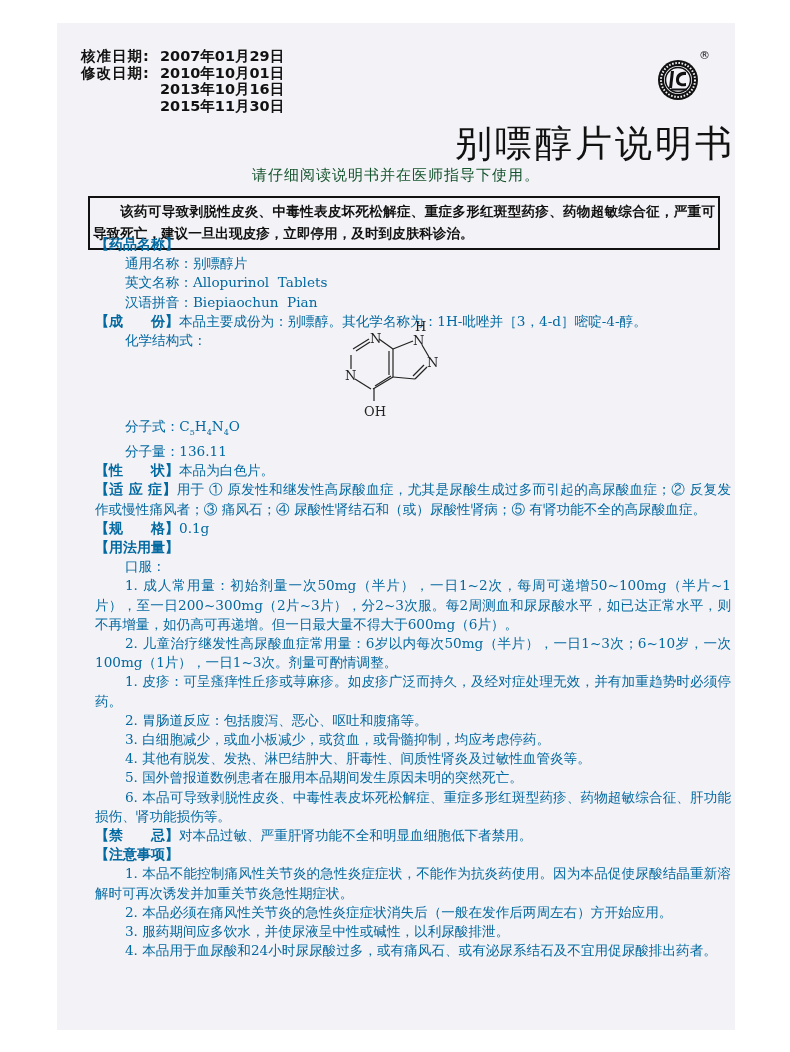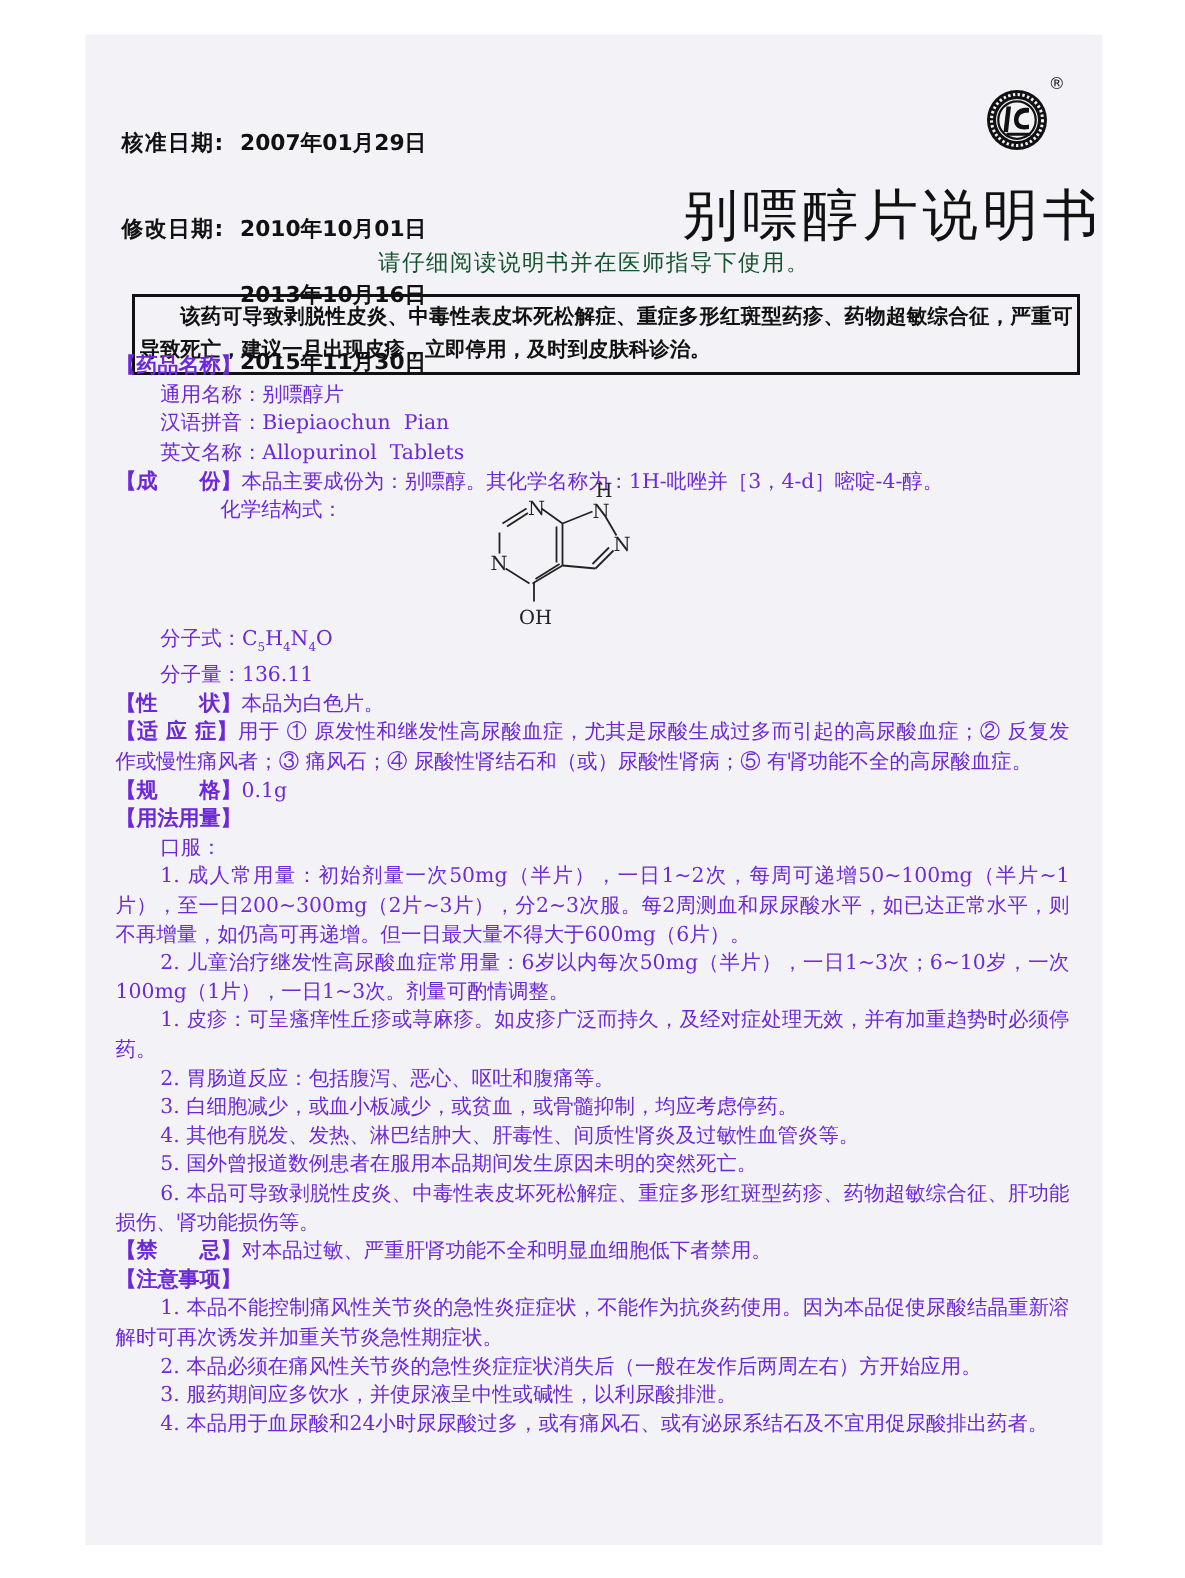--- a/index.html
+++ b/index.html
@@ -10,51 +10,51 @@
   .paper {
     position: absolute; left: 57px; top: 23px; width: 678px; height: 1007px;
     background: #f3f2f6;
   }
   .dates {
     position: absolute; left: 24px; top: 25px;
     font-family: "DejaVu Sans", "Liberation Sans", sans-serif; font-weight: bold;
     font-size: 14.5px; line-height: 16.5px; color: #111;
   }
   .dates .row { white-space: nowrap; }
-  .dates .lbl { display: inline-block; width: 79px; letter-spacing: 1px; margin-top: 40px; }
+  .dates .lbl { display: inline-block; width: 79px; letter-spacing: 1px; }
   .logo { position: absolute; left: 600px; top: 36px; width: 42px; height: 42px; }
   .reg { position: absolute; left: 642px; top: 26px; font-family: "DejaVu Sans", sans-serif; font-size: 11px; }
   .title {
     position: absolute; left: 0; width: 678px; top: 100px; text-align: right;
     font-family: "DejaVu Sans", "Liberation Sans", sans-serif; font-size: 37px; line-height: 42px;
     letter-spacing: 3px; color: #111;
   }
   .subtitle {
     position: absolute; left: 0; width: 678px; top: 143px; text-align: center;
     font-size: 15px; line-height: 18px; letter-spacing: 1px; color: #14532d;
   }
   .warning {
     position: absolute; left: 31px; top: 161px; width: 622px; height: 48px;
     border: 2.5px solid #111; box-sizing: content-box;
     font-family: "DejaVu Sans", "Liberation Sans", sans-serif; font-weight: bold;
     font-size: 13.6px; line-height: 22px; padding: 2px 3px 0 3px; color: #111; margin-top: 12px;
   }
   .warning p { margin: 0; text-indent: 2em; text-align: justify; }
   .body {
-    position: absolute; left: 20px; top: 212px; width: 636px;
-    font-size: 13.6px; line-height: 19.2px; color: #6d28d9;
+    position: absolute; left: 38px; top: 212px; width: 636px;
+    font-size: 13.6px; line-height: 19.2px; color: #0369a1;
   }
   .body p { margin: 0; text-align: justify; }
   .hdr {
     font-family: "DejaVu Sans", "Liberation Sans", sans-serif; font-weight: bold; font-size: 14px;
   }
   .in1 { padding-left: 2.2em; }
   .ti { text-indent: 2.2em; }
   .struct-row { position: relative; height: 86px; }
-  .struct-label { position: absolute; left: 2.2em; top: 0; margin-left: 40px; }
+  .struct-label { position: absolute; left: 2.2em; top: 0; }
   .structure { position: absolute; left: 238px; top: -12px; width: 120px; height: 110px; }
   .formula sub { font-size: 8px; }
 </style>
 </head>
 <body>
 
 <div class="paper">
 
   <div class="dates">
     <div class="row"><span class="lbl">核准日期:</span><span>2007年01月29日</span></div>
@@ -78,22 +78,22 @@
   <div class="subtitle">请仔细阅读说明书并在医师指导下使用。</div>
 
   <div class="warning">
     <p>该药可导致剥脱性皮炎、中毒性表皮坏死松解症、重症多形红斑型药疹、药物超敏综合征，严重可导致死亡，建议一旦出现皮疹，立即停用，及时到皮肤科诊治。</p>
   </div>
 
   <div class="body">
 
     <p><span class="hdr">【药品名称】</span></p>
     <p class="in1">通用名称：别嘌醇片</p>
+    <p class="in1 mono-mix" style="white-space:pre">英文名称：Allopurinol  Tablets</p>
     <p class="in1" style="white-space:pre">汉语拼音：Biepiaochun  Pian</p>
-    <p class="in1 mono-mix" style="white-space:pre">英文名称：Allopurinol  Tablets</p>
 
     <p><span class="hdr">【成　　份】</span><span>本品主要成份为：别嘌醇。其化学名称为：1H-吡唑并［3，4-d］嘧啶-4-醇。</span></p>
 
     <div class="struct-row">
       <span class="struct-label">化学结构式：</span>
       <svg class="structure" viewBox="0 0 120 110">
         <g stroke="#222" stroke-width="1.2" fill="none">
           <line x1="36" y1="20" x2="20" y2="30"></line>
           <line x1="37" y1="23" x2="23" y2="32"></line>
           <line x1="18" y1="36" x2="18" y2="50"></line>

